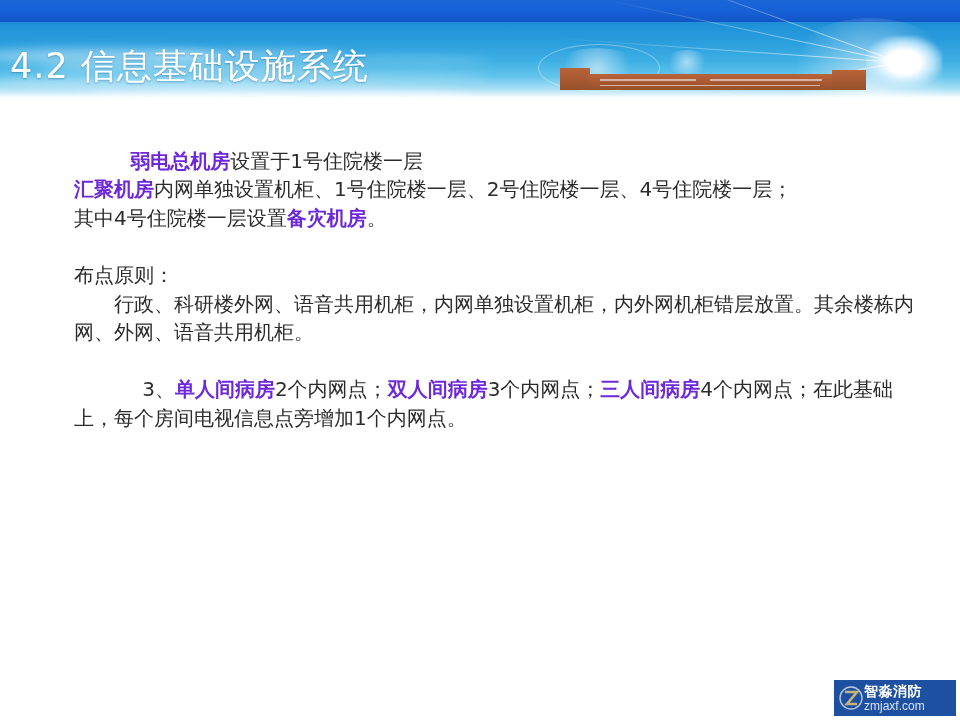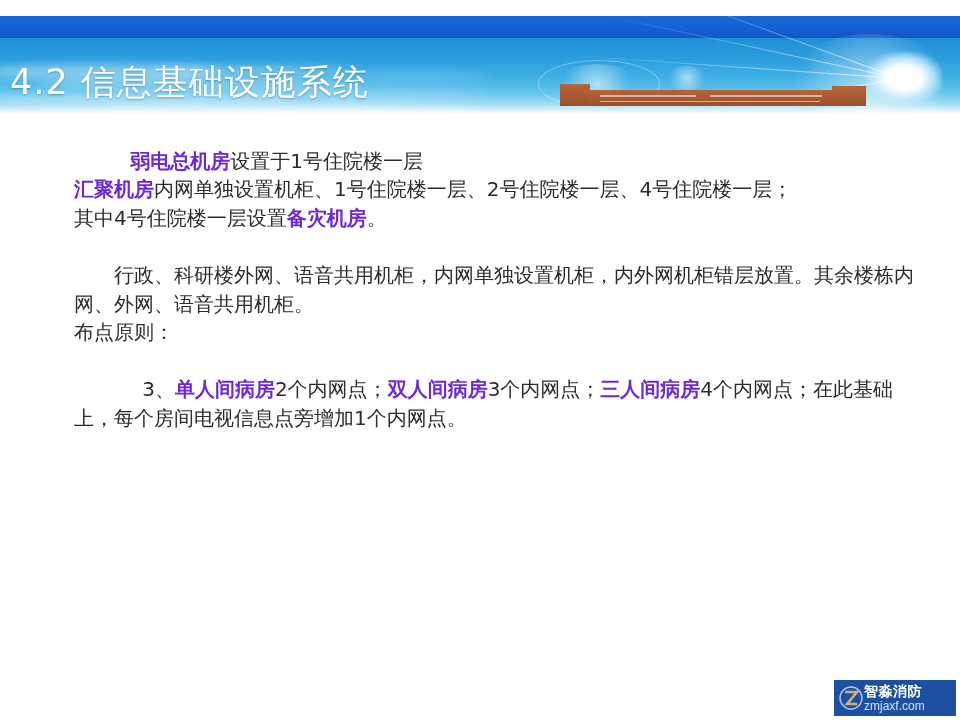--- a/index.html
+++ b/index.html
@@ -19,21 +19,21 @@
     width: 960px;
     height: 720px;
     background: #ffffff;
     overflow: hidden;
   }
 
   
   .header-band {
     position: absolute;
     left: 0;
-    top: 16px;
+    top: 0;
     width: 960px;
     height: 98px;
     overflow: hidden;
     text-align: center;
   }
   .top-bar {
     position: absolute;
     left: 0; top: 0;
     width: 960px;
     height: 22px;
@@ -227,23 +227,23 @@
 
   <div class="body-text">
 
     <p class="para">
       <span style="display:inline-block;width:18px"></span><span class="hl">弱电总机房</span><span>设置于1号住院楼一层
 </span><span class="hl">汇聚机房</span><span>内网单独设置机柜、1号住院楼一层、2号住院楼一层、4号住院楼一层；
 其中4号住院楼一层设置</span><span class="hl">备灾机房</span><span>。</span>
     </p>
 
 
+    <p class="para">布点原则：</p>
+
     <p class="para">　　行政、科研楼外网、语音共用机柜，内网单独设置机柜，内外网机柜错层放置。其余楼栋内网、外网、语音共用机柜。</p>
-
-    <p class="para">布点原则：</p>
 
 
 
     <p class="para">
       <span style="display:inline-block;width:30px"></span><span>3、</span><span class="hl">单人间病房</span><span>2个内网点；</span><span class="hl">双人间病房</span><span>3个内网点；</span><span class="hl">三人间病房</span><span>4个内网点；在此基础上，每个房间电视信息点旁增加1个内网点。</span>
     </p>
 
     <p class="para">
       <span style="display:inline-block;width:30px"></span>
     </p>

